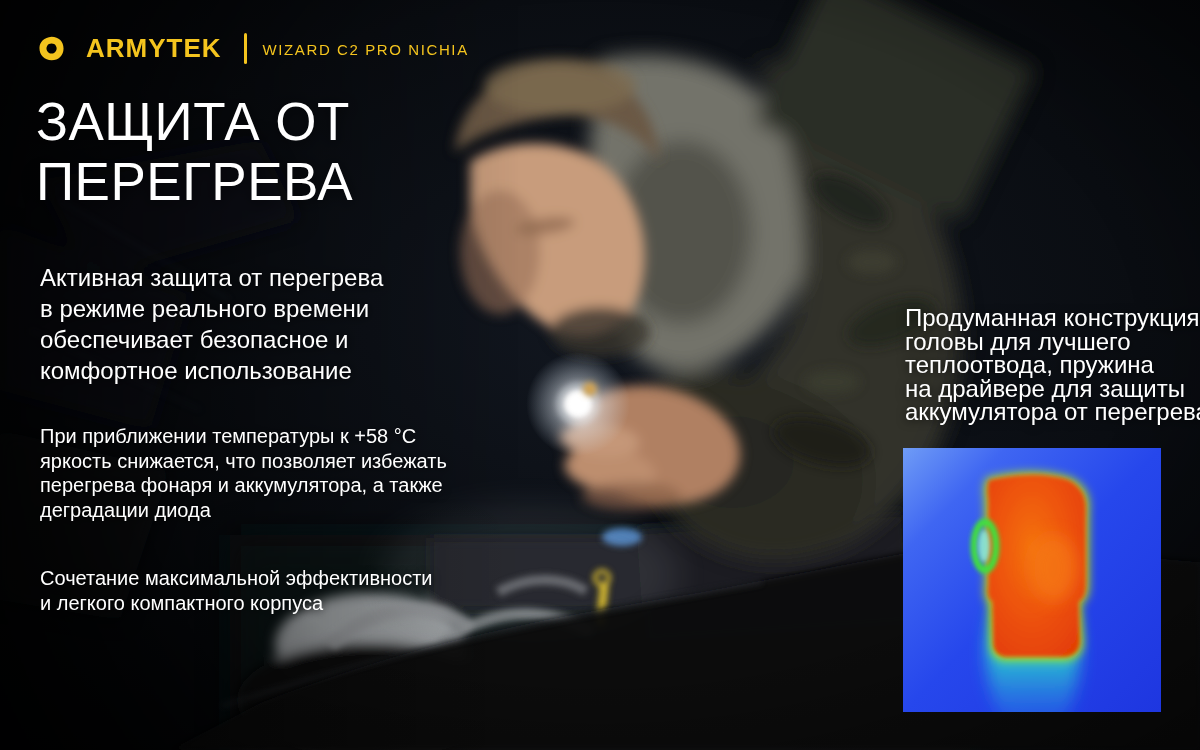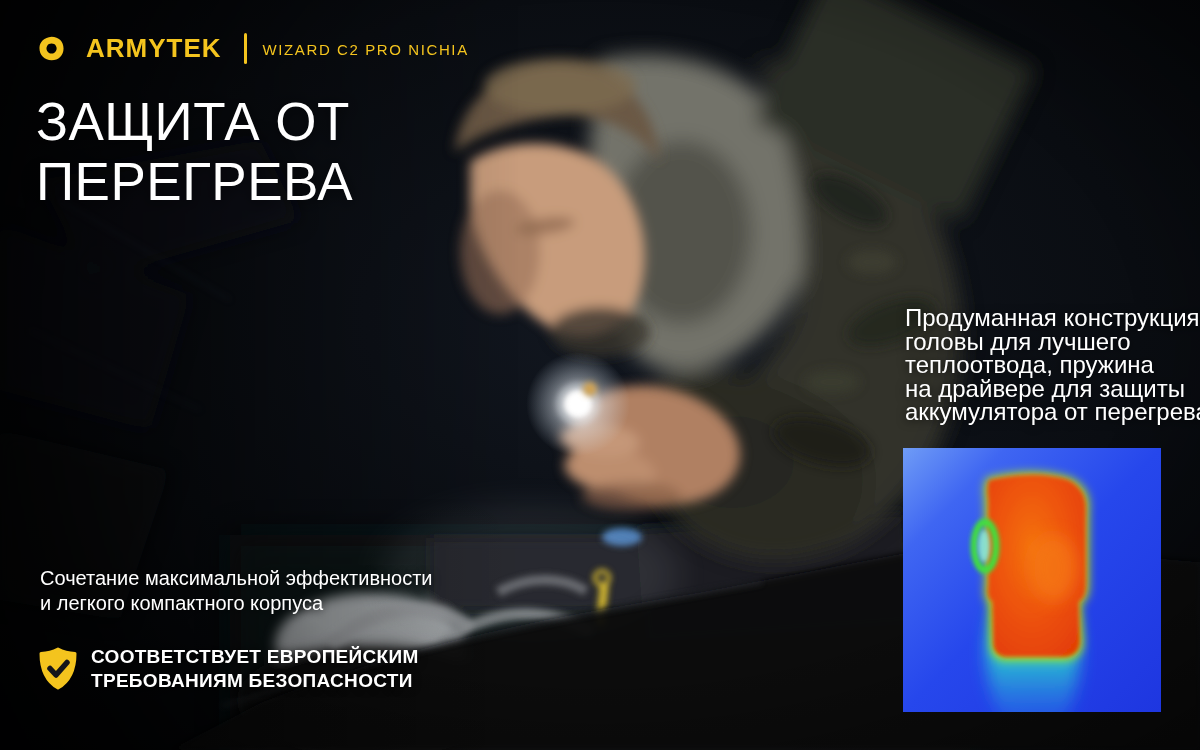--- a/index.html
+++ b/index.html
@@ -157,36 +157,36 @@
            M13,8.1 A4.9,4.9 0 1 0 13.1,8.1 Z"></path>
     </svg>
     <span class="brand-text">ARMYTEK</span>
     <span class="brand-divider"></span>
     <span class="product-text">WIZARD C2 PRO NICHIA</span>
   </div>
 
   <h1 class="headline preline">ЗАЩИТА ОТ
 ПЕРЕГРЕВА</h1>
 
+  <p class="para intro preline">Активная защита от перегрева
+в режиме реального времени
+обеспечивает безопасное и
+комфортное использование</p>
+  <p class="para note-1 preline">При приближении температуры к +58 °C
+яркость снижается, что позволяет избежать
+перегрева фонаря и аккумулятора, а также
+деградации диода</p>
   <p class="para note-2 preline">Сочетание максимальной эффективности
 и легкого компактного корпуса</p>
   <p class="para side-note preline">Продуманная конструкция
 головы для лучшего
 теплоотвода, пружина
 на драйвере для защиты
 аккумулятора от перегрева</p>
 
-  <div class="badge">
-    <svg class="shield-icon" viewBox="0 0 40 43" aria-hidden="true">
-      <path d="M20,2 C25,4.6 31,6.1 37,6.4 C37,20 33,33.5 20,41 C7,33.5 3,20 3,6.4 C9,6.1 15,4.6 20,2 Z" fill="#F4C41E" stroke="#F4C41E" stroke-width="3" stroke-linejoin="round"></path>
-      <path d="M12,21.5 L18,28 L29,15.5" fill="none" stroke="#15161a" stroke-width="5.5" stroke-linecap="round" stroke-linejoin="round"></path>
-    </svg>
-    <span class="badge-text preline">СООТВЕТСТВУЕТ ЕВРОПЕЙСКИМ
-ТРЕБОВАНИЯМ БЕЗОПАСНОСТИ</span>
-  </div>
 
   <div class="thermal">
     <svg viewBox="0 0 258 264" preserveAspectRatio="none" aria-hidden="true">
       <defs>
         <linearGradient id="thBg" x1="0" y1="0" x2="1" y2="1">
           <stop offset="0%" stop-color="#6f9cf6"></stop>
           <stop offset="20%" stop-color="#3f66f2"></stop>
           <stop offset="50%" stop-color="#2647ec"></stop>
           <stop offset="100%" stop-color="#1e36e0"></stop>
         </linearGradient>

